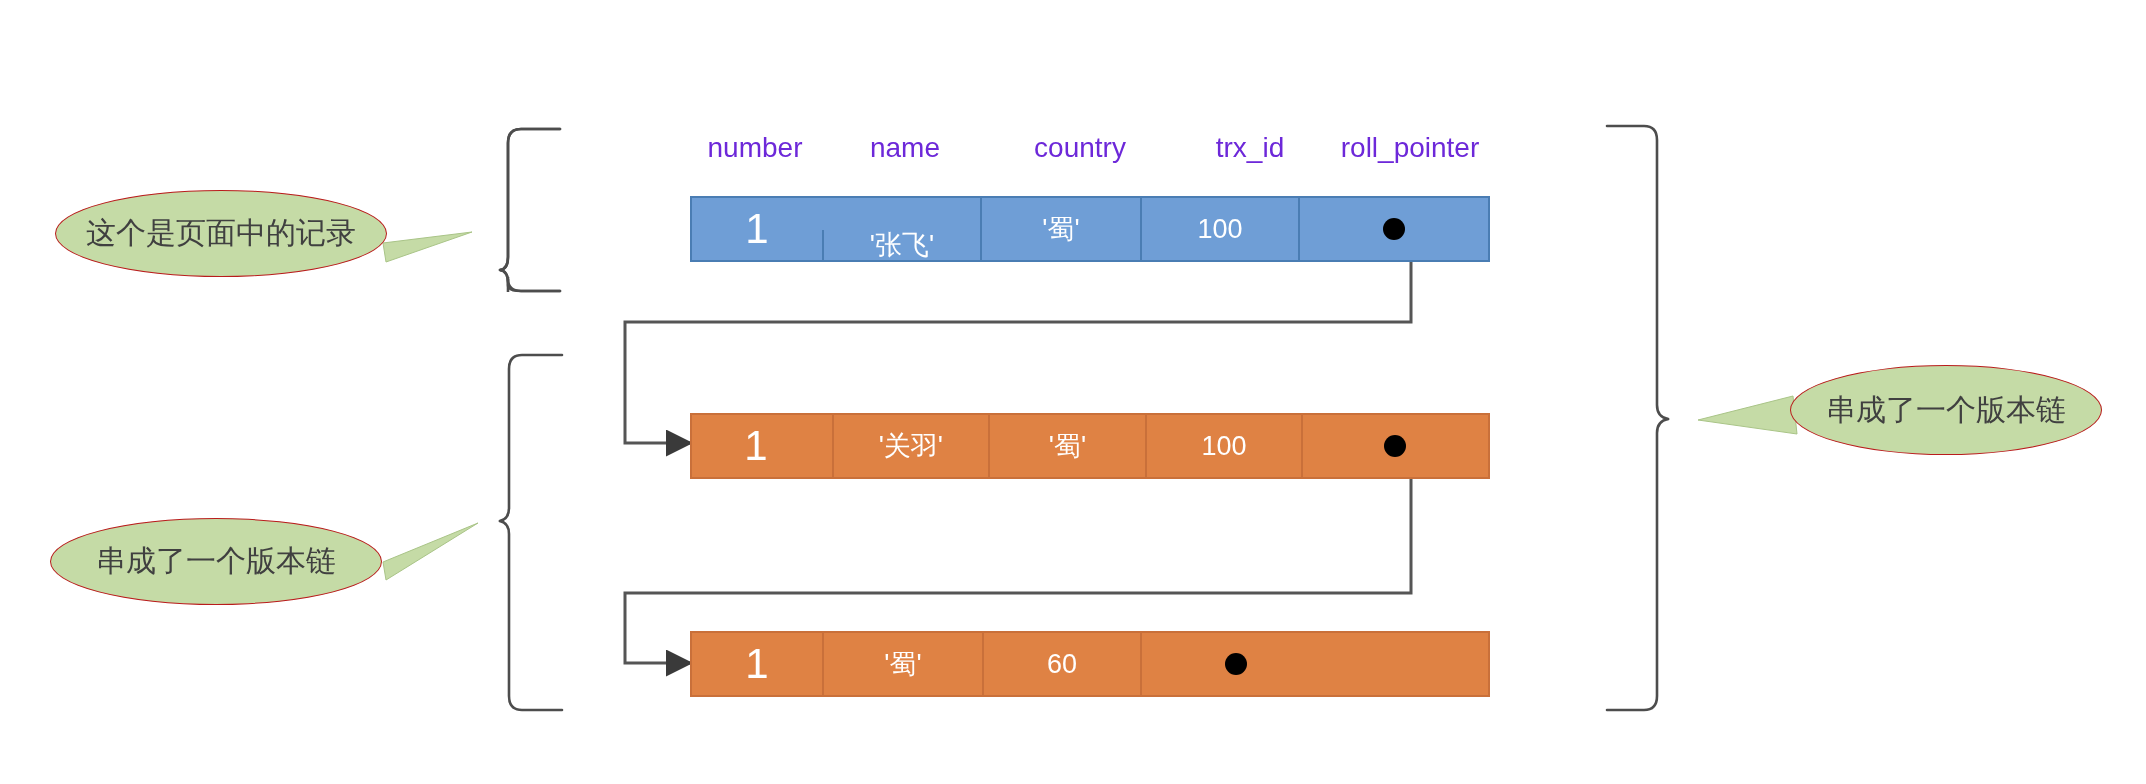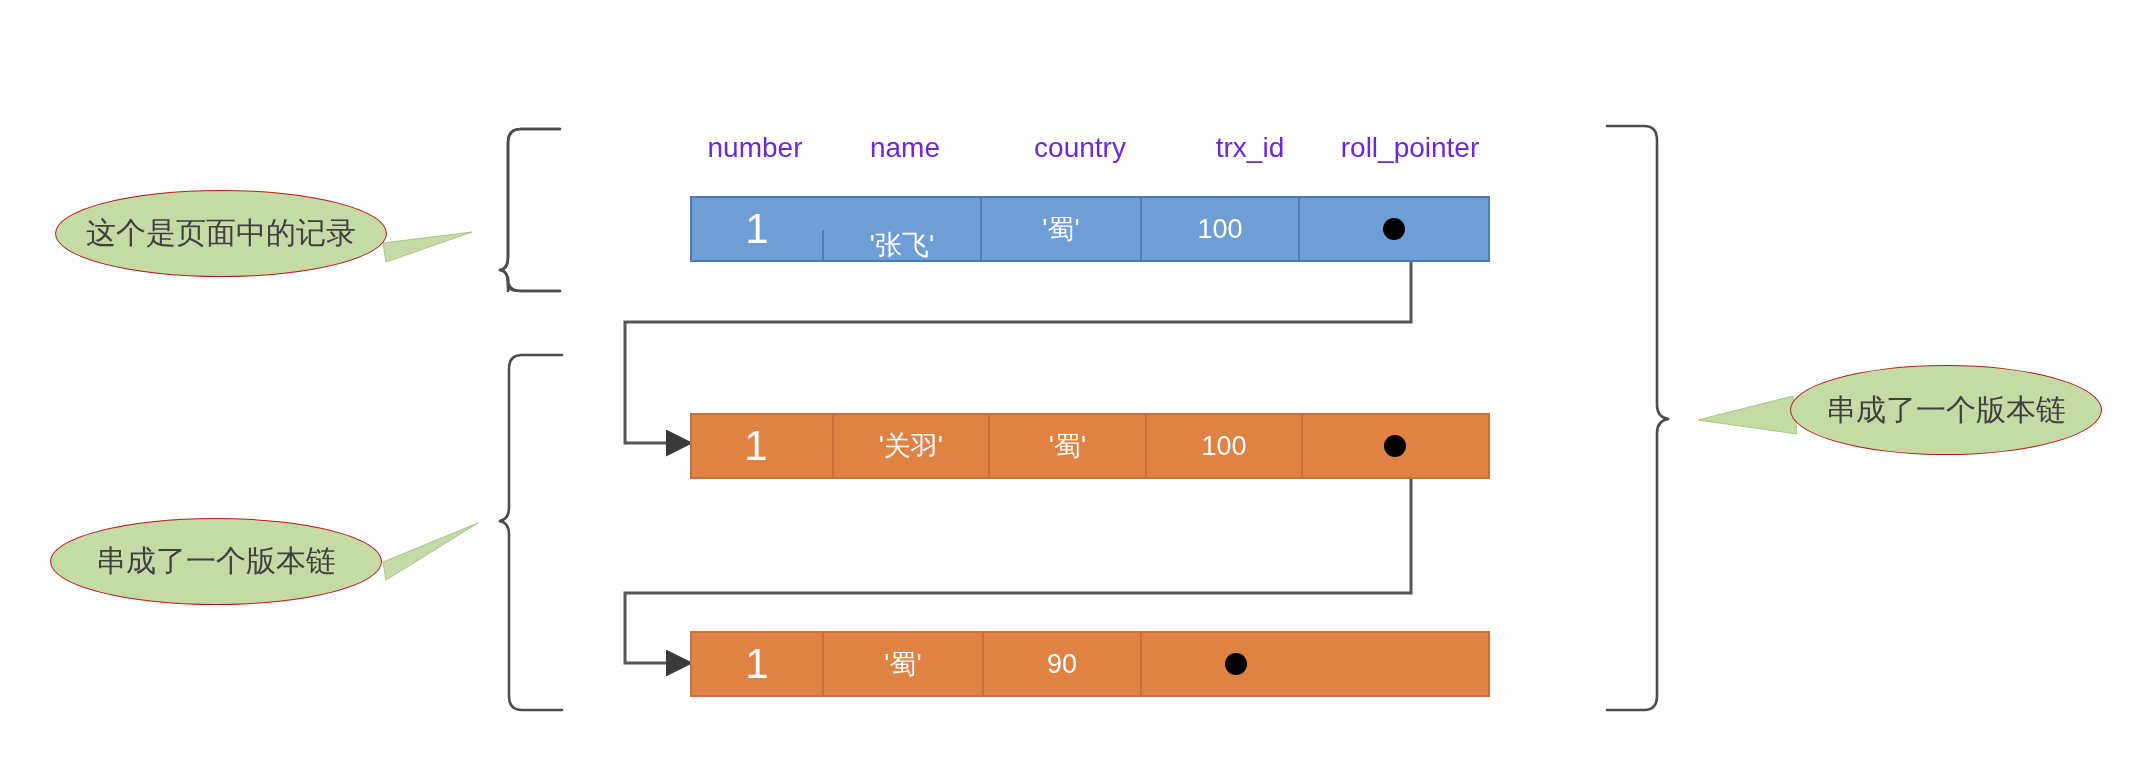--- a/index.html
+++ b/index.html
@@ -154,21 +154,21 @@
     <div class="cell" style="width:160px;">'蜀'</div>
     <div class="cell" style="width:158px;">100</div>
     <div class="cell" style="width:190px;">
       <span class="dot"></span>
     </div>
   </div>
 
   <div class="record-row orange" style="left:690px; top:631px; width:800px; height:66px;">
     <div class="cell idx" style="width:130px;">1</div>
     <div class="cell" style="width:160px;">'蜀'</div>
-    <div class="cell" style="width:158px;">90</div>
+    <div class="cell" style="width:158px;">60</div>
     <div class="cell" style="width:190px;">
       <span class="dot"></span>
     </div>
   </div>
 
   <div class="callout" style="left:55px; top:190px; width:330px; height:85px;">
     <span>这个是页面中的记录</span>
   </div>
 
   <div class="callout" style="left:50px; top:518px; width:330px; height:85px;">

